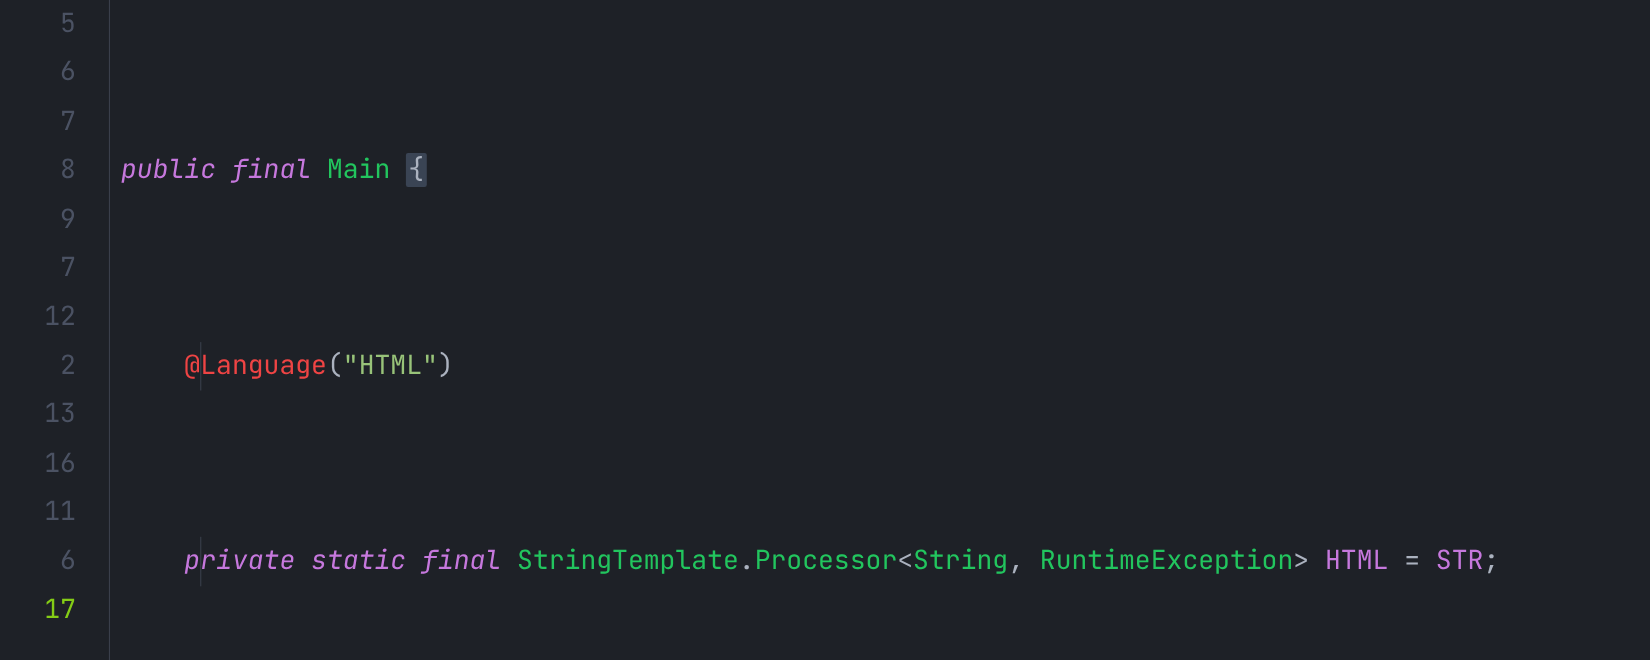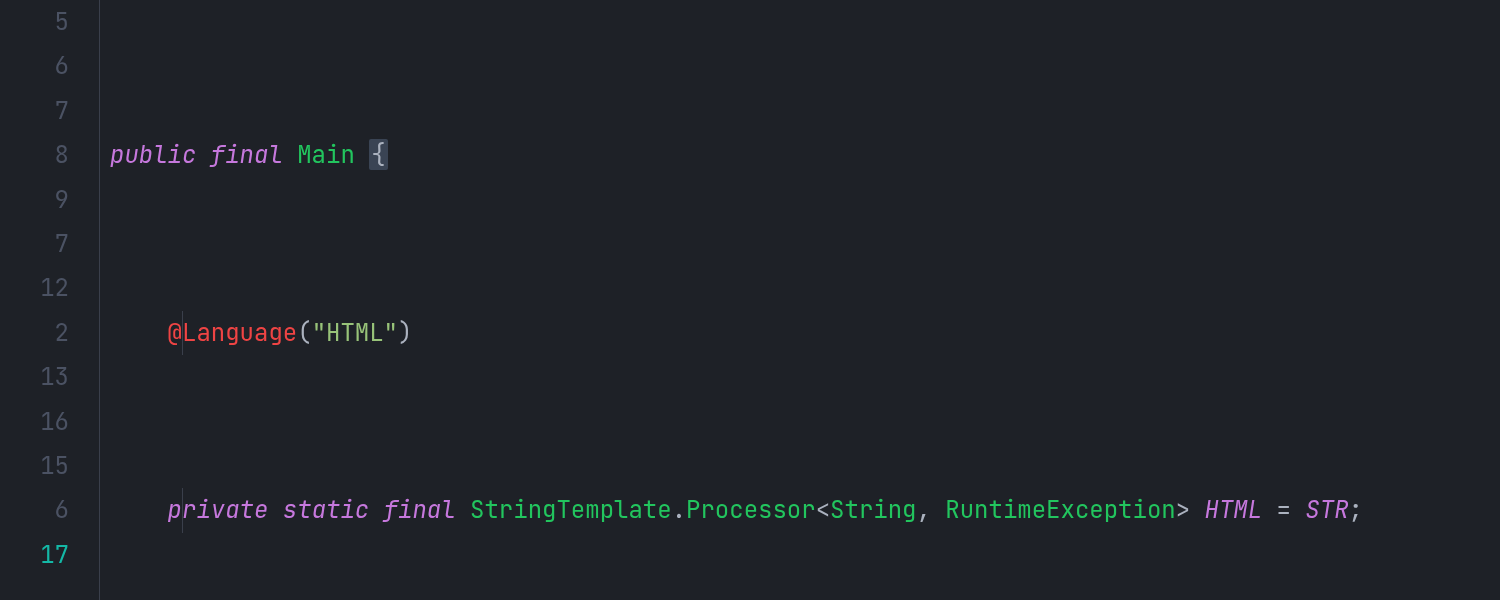--- a/index.html
+++ b/index.html
@@ -50,40 +50,40 @@
     background: #3a4454;
     padding: 0 2px;
     border-radius: 2px;
   }
   .c-kw   { color: #c678dd; font-style: italic; }
   .c-type { color: #22c55e; }
   .c-str  { color: #98c379; }
   .c-ann  { color: #ef4444; }
   .c-punc { color: #abb2bf; }
   .c-op   { color: #abb2bf; }
-  .c-const{ color: #c678dd; font-style: italic; }
+  .c-const{ color: #c678dd; }
 </style>
 </head>
 <body>
 
 <div class="editor">
   <div class="gutter">
     <div class="ln">5</div>
     <div class="ln">6</div>
     <div class="ln">7</div>
     <div class="ln">8</div>
     <div class="ln">9</div>
     <div class="ln">7</div>
     <div class="ln">12</div>
     <div class="ln">2</div>
     <div class="ln">13</div>
     <div class="ln">16</div>
-    <div class="ln">15</div>
+    <div class="ln">11</div>
     <div class="ln">6</div>
-    <div class="ln" style="color:#14b8a6">17</div>
+    <div class="ln" style="color:#84cc16">17</div>
   </div>
 
   <div class="code">
     
     <span class="line"><span class="c-kw">public</span> <span class="c-kw">final</span> <span class="c-type">Main</span> <span class="c-punc box-hl">{</span></span>
     
     <span class="line"><span class="indent-guide ig1"></span>    <span class="c-ann">@Language</span><span class="c-punc">(</span><span class="c-str">"HTML"</span><span class="c-punc">)</span></span>
     
     <span class="line"><span class="indent-guide ig1"></span>    <span class="c-kw">private</span> <span class="c-kw">static</span> <span class="c-kw">final</span> <span class="c-type">StringTemplate</span><span class="c-punc">.</span><span class="c-type">Processor</span><span class="c-punc">&lt;</span><span class="c-type">String</span><span class="c-punc">, </span><span class="c-type">RuntimeException</span><span class="c-punc">&gt;</span> <span class="c-const">HTML</span><span class="c-op"> = </span><span class="c-const">STR</span><span class="c-punc">;</span></span>
     

